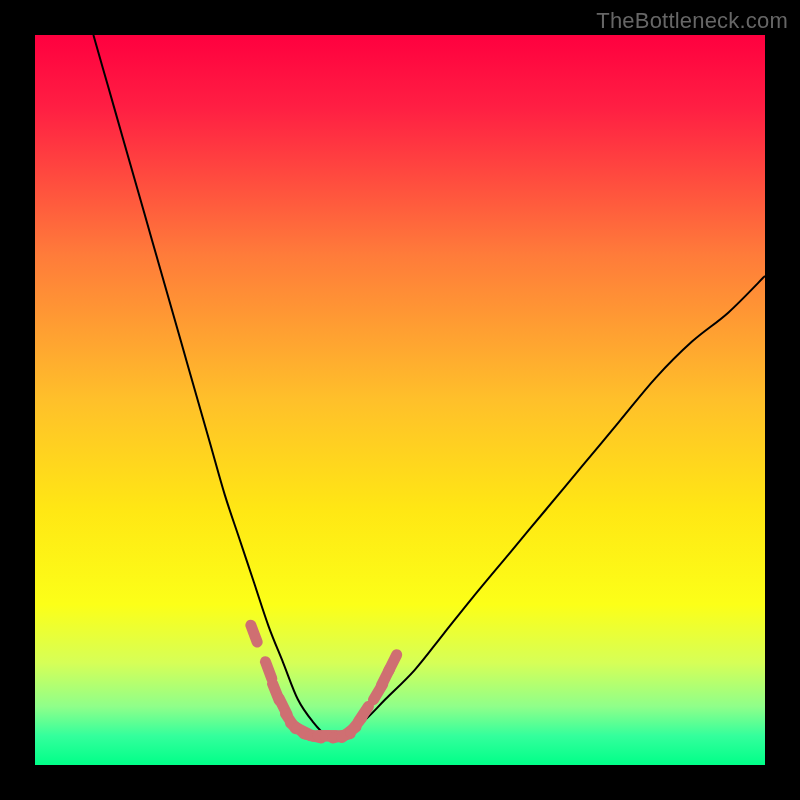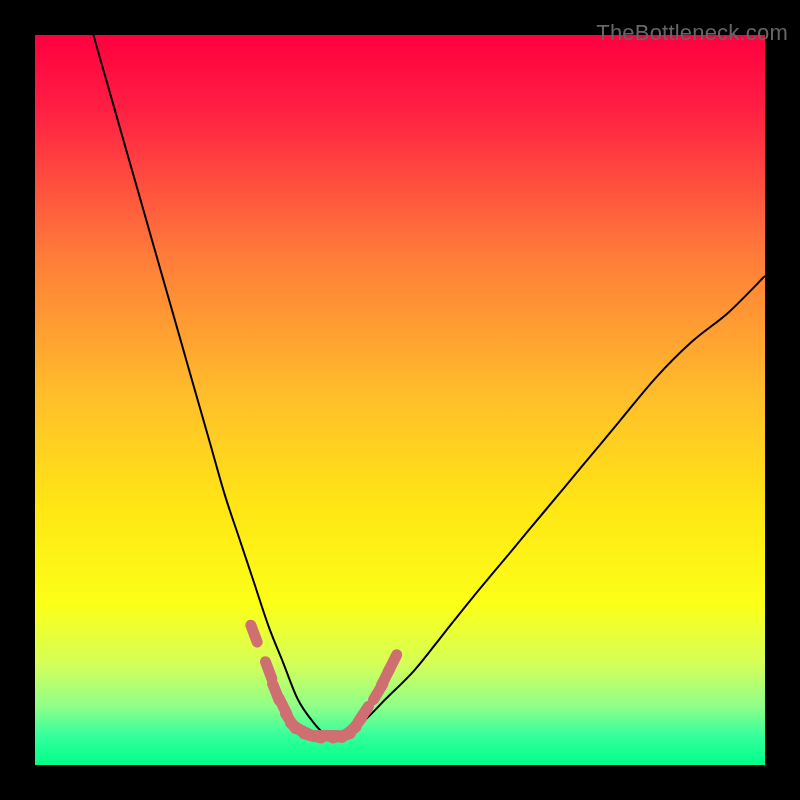--- a/index.html
+++ b/index.html
@@ -11,21 +11,21 @@
     font-family: Arial, Helvetica, sans-serif;
   }
   .frame {
     width: 800px;
     height: 800px;
     background: #000;
     position: relative;
   }
   .watermark {
     position: absolute;
-    top: 20px;
+    top: 8px;
     right: 12px;
     color: #666;
     font-size: 22px;
     font-weight: 500;
     z-index: 10;
     letter-spacing: 0.2px;
   }
   .plot {
     position: absolute;
     left: 35px;

